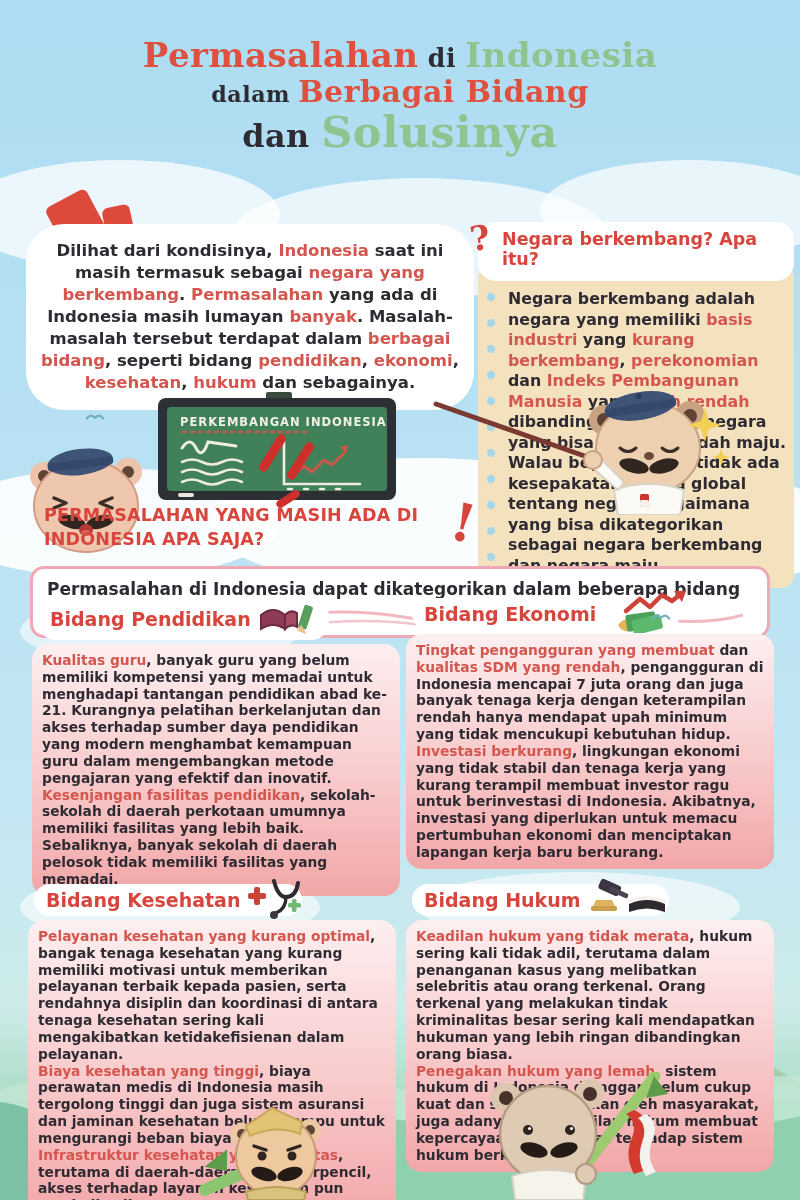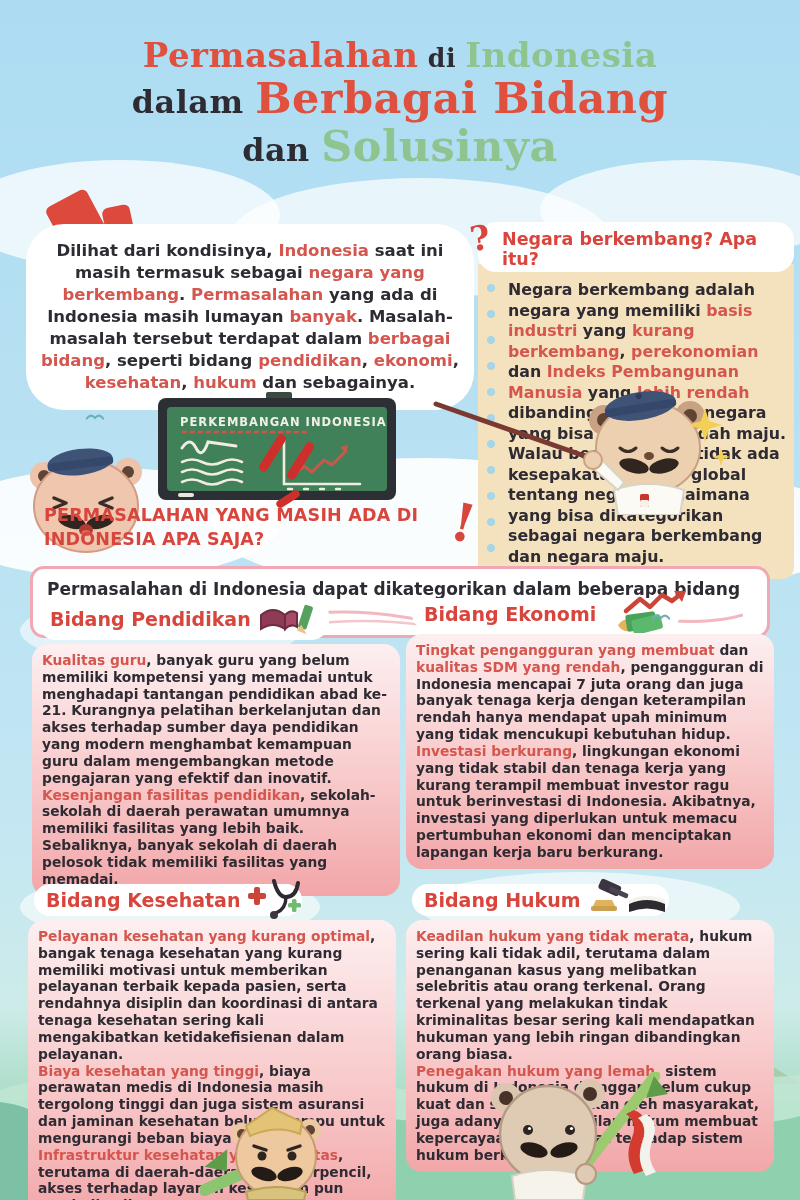--- a/index.html
+++ b/index.html
@@ -11,39 +11,39 @@
   html,body{width:800px;}
   body{font-family:"DejaVu Sans",sans-serif;}
   .poster{position:relative;width:800px;height:1200px;overflow:hidden;
     background:linear-gradient(180deg,#addcf2 0%,#b9e2f3 42%,#c4e7f2 70%,#cdebe9 84%,#a9dcc4 92%,#8ccfae 100%);}
   .cloud{position:absolute;background:#ffffff;border-radius:50%;}
   
   .title-block{position:absolute;left:0;top:38px;width:800px;text-align:center;
     font-family:"DejaVu Serif",serif;font-weight:bold;line-height:1.02;}
   .title-line{letter-spacing:.5px;}
   .tl1{font-size:34px;}
-  .tl2{font-size:43px;margin-top:4px;}
+  .tl2{font-size:30px;margin-top:4px;}
   .tl3{font-size:43px;margin-top:4px;}
   .seg-red{color:var(--title-red);}
   .seg-green{color:var(--title-green);}
   .seg-blk-sm{color:var(--dark);font-size:.74em;}
   .paper{position:absolute;background:#dd4a3c;border-radius:6px;}
   .paper1{left:55px;top:195px;width:46px;height:58px;transform:rotate(-28deg);}
   .paper2{left:105px;top:206px;width:28px;height:40px;transform:rotate(-12deg);}
   
   .intro-cloud{position:absolute;left:26px;top:224px;width:448px;min-height:180px;
     background:#ffffff;border-radius:38px;padding:16px 14px;z-index:3;}
   .intro-cloud p{font-size:16.5px;font-weight:bold;text-align:center;line-height:1.33;color:var(--dark);}
   .seg-a{color:var(--accent);}
   .seg-d{color:var(--dark);margin-top:16px;}
   
   .devbox{position:absolute;left:478px;top:222px;width:316px;z-index:3;}
   .devbox-qmark{position:absolute;left:-8px;top:-4px;font-size:34px;font-weight:bold;
     color:var(--section-red);transform:rotate(-8deg);font-family:"DejaVu Serif",serif;z-index:4;}
-  .devbox-header{background:#ffffff;border-radius:18px;padding:7px 10px 3px 24px;
+  .devbox-header{background:#ffffff;border-radius:18px;padding:7px 10px 12px 24px;
     color:var(--section-red);font-size:17.5px;font-weight:bold;position:relative;z-index:2;}
   .devbox-body{position:relative;background:var(--box-tan);border-radius:0 0 12px 12px;
     margin-top:-8px;padding:16px 8px 12px 30px;}
   .devbox-dots{position:absolute;left:9px;top:20px;width:8px;height:280px;
     background-image:radial-gradient(circle at 4px 4px,var(--dot-blue) 3.6px,rgba(0,0,0,0) 4.4px);
     background-size:8px 26px;background-repeat:repeat-y;}
   .devbox-body p{font-size:15.8px;font-weight:bold;line-height:1.3;color:var(--dark);}
   
   .board{position:absolute;left:158px;top:392px;z-index:3;}
   .teacher{position:absolute;left:428px;top:390px;z-index:3;}
@@ -237,21 +237,21 @@
         <path d="M2 12 Q14 2 26 12 L26 26 Q14 18 2 26 Z" fill="#8e3c55" stroke="#6e2c42" stroke-width="2"></path>
         <path d="M26 12 Q32 6 38 10 L38 24 Q32 20 26 26 Z" fill="#a84b66" stroke="#6e2c42" stroke-width="2"></path>
         <g>
             <rect x="42" y="2" width="9" height="24" rx="2" fill="#58a05e" transform="rotate(18 46 14)"></rect>
             <path d="M38 28 l10 3 l-6 -9 z" fill="#e8c487" transform="rotate(4 44 26)"></path>
           </g>
       </svg>
     </div>
     <div class="card-body">
       <p><span class="seg-a">Kualitas guru</span><span class="seg-d">, banyak guru yang belum memiliki kompetensi yang memadai untuk menghadapi tantangan pendidikan abad ke-21. Kurangnya pelatihan berkelanjutan dan akses terhadap sumber daya pendidikan yang modern menghambat kemampuan guru dalam mengembangkan metode pengajaran yang efektif dan inovatif.</span></p>
-      <p><span class="seg-a">Kesenjangan fasilitas pendidikan</span><span class="seg-d">, sekolah-sekolah di daerah perawatan umumnya memiliki fasilitas yang lebih baik. Sebaliknya, banyak sekolah di daerah pelosok tidak memiliki fasilitas yang memadai.</span></p>
+      <p><span class="seg-a">Kesenjangan fasilitas pendidikan</span><span class="seg-d">, sekolah-sekolah di daerah perkotaan umumnya memiliki fasilitas yang lebih baik. Sebaliknya, banyak sekolah di daerah pelosok tidak memiliki fasilitas yang memadai.</span></p>
     </div>
   </div>
 
   <div class="card c-ekonomi">
     <div class="card-header">
       <span class="ttl">Bidang Ekonomi</span>
       <svg width="84" height="44" viewBox="0 0 84 44" style="margin:-14px -20px -8px 0">
         <path d="M14 36 q8 -10 18 -4 l-4 10 q-10 2 -14 -6" fill="#e9b25a"></path>
         <rect x="22" y="24" width="30" height="17" rx="3" fill="#4aa25a" transform="rotate(-8 37 32)"></rect>
         <rect x="28" y="28" width="30" height="15" rx="3" fill="#5cb86c" transform="rotate(-14 43 35)"></rect>

